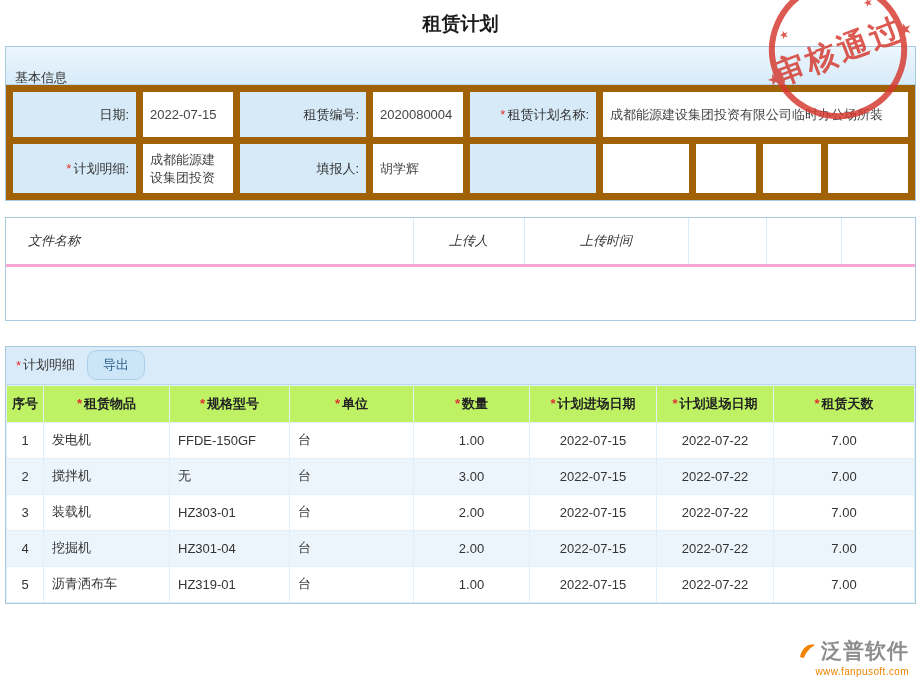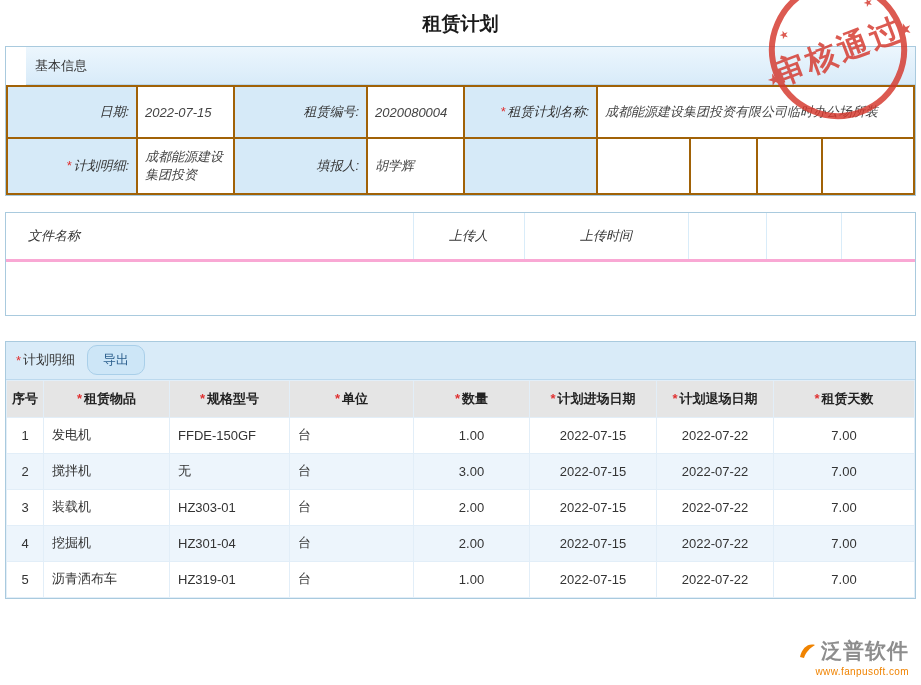--- a/index.html
+++ b/index.html
@@ -10,28 +10,28 @@
     background: #fff;
     font-family: "Liberation Sans", "DejaVu Sans", sans-serif;
     font-size: 13px;
     color: #333;
   }
   .page-title { text-align: center; font-size: 19px; font-weight: 700; padding: 11px 0 13px; color: #1a1a1a; height: 46px; }
 
   .panel { margin: 0 5px 16px; border: 1px solid #a9cade; background: #fff; }
   .panel-header {
     background: linear-gradient(#ecf6fd, #d8ebf9);
-    padding: 0 9px; height: 38px; line-height: 37px;
-    border-bottom: 1px solid #b9d7ec; color: #333; margin-left: 20px;
+    padding: 12px 9px; height: 38px; line-height: 37px;
+    border-bottom: 1px solid #b9d7ec; color: #333;
   }
 
   table { width: 100%; border-collapse: collapse; table-layout: fixed; }
 
   
-  .info-table td { border: 2px solid #a16207; padding: 6px 7px; vertical-align: middle; font-style: italic; }
+  .info-table td { border: 7px solid #a16207; padding: 6px 7px; vertical-align: middle; }
   .info-table .lbl { background: #d6eaf8; text-align: right; color: #333; }
   .info-table .val { background: #fff; text-align: left; color: #444; }
   .info-table tr.r1 { height: 52px; }
   .info-table tr.r2 { height: 56px; }
   .info-table tr.r3 { height: 50px; }
   .star { color: #e03131; margin-right: 2px; }
 
   
   .attach-table th {
     background: #fff; font-weight: 400; height: 47px;
@@ -49,21 +49,21 @@
     background: #d9ebf8; padding: 5px 10px; height: 38px;
     border-bottom: 1px solid #bcd9ee;
   }
   .details-title { display: inline-flex; align-items: center; }
   .export-btn {
     background: #cde6f7; border: 1px solid #a9cfe9; border-radius: 10px;
     padding: 5px 15px; font-size: 13px; color: #2b5f8d; cursor: pointer;
     font-family: Liberation Sans, sans-serif;
   }
   .details-table th {
-    font-weight: 700; height: 37px; background: #e5e5e5;
+    font-weight: 700; height: 37px; background: #bef264;
     border: 1px solid #e2eef8; text-align: center; padding: 0 3px; color: #222;
   }
   .details-table td { height: 36px; border: 1px solid #e2eef8; padding: 0 8px; color: #333; }
   .details-table td.center { text-align: center; }
   .details-table td.left { text-align: left; }
   .details-table tbody tr:nth-child(even) { background: #edf5fc; }
 
   
   .stamp { position: absolute; top: -26px; right: -6px; width: 182px; height: 176px; opacity: .82; pointer-events: none; }
   .stamp-ring { fill: none; stroke: #d5372c; stroke-width: 6; }

